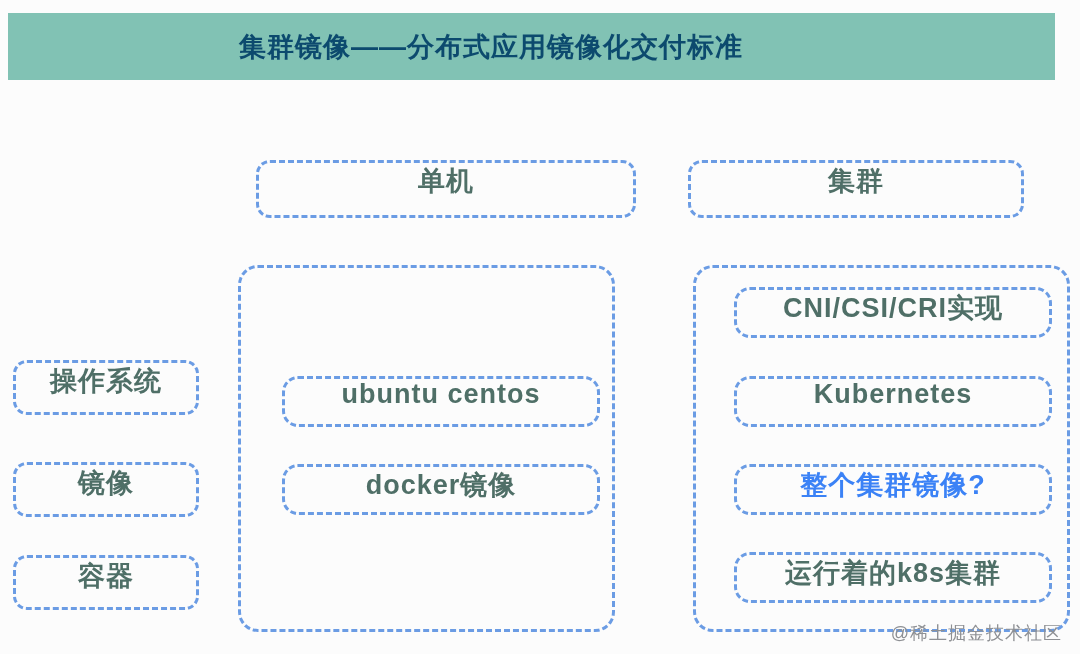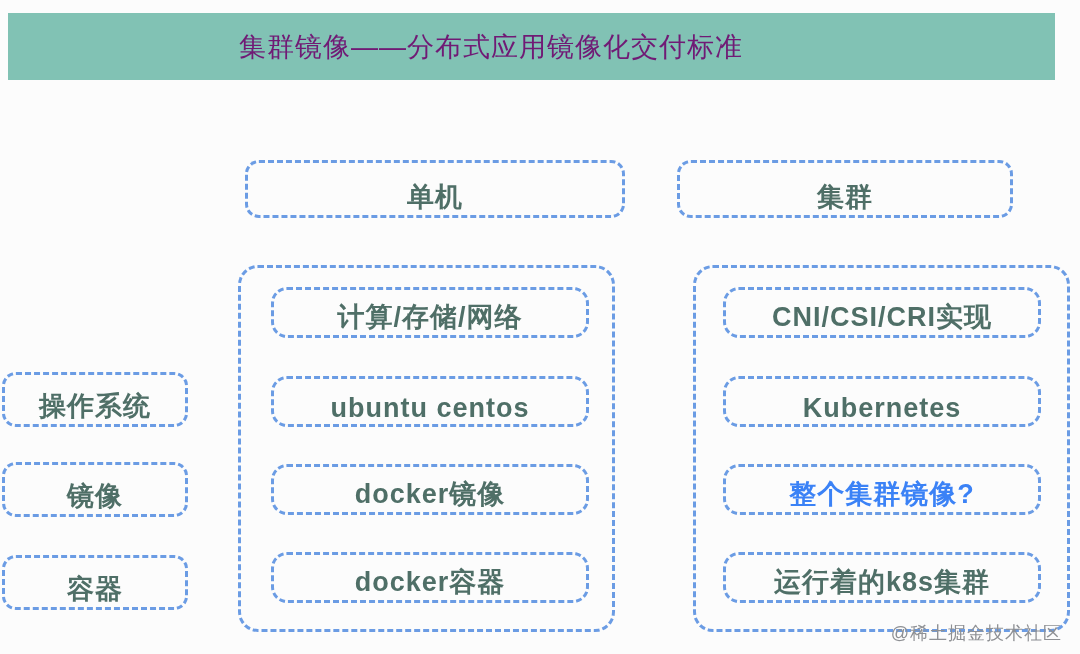--- a/index.html
+++ b/index.html
@@ -13,43 +13,44 @@
     background:#fcfcfc;
     overflow:hidden;
   }
   
   .banner{
     position:absolute;left:8px;top:13px;width:1047px;height:67px;
     background:#81c2b4;
     display:flex;align-items:center;justify-content:center;
   }
   .banner span{
-    color:#701a75;font-size:27px;font-weight:normal;letter-spacing:1px;
+    color:#0c4a6e;font-size:27px;font-weight:bold;letter-spacing:1px;
     transform:translateX(-55px);
     margin-left:29px;
   }
   
   .dash-box{
     position:absolute;
     border:3px dashed #6b9ce4;
     border-radius:14px;
-    display:flex;align-items:flex-end;justify-content:center;
+    display:flex;align-items:flex-start;justify-content:center;
     box-sizing:border-box;
     background:transparent;
+    margin-left:11px;
   }
   .dash-box span{
     color:#4f6f67;font-size:27px;font-weight:600;letter-spacing:1px;
   }
   
   .hdr-single{left:245px;top:160px;width:380px;height:58px;}
   .hdr-cluster{left:677px;top:160px;width:336px;height:58px;}
   
   .layer{left:2px;width:186px;height:55px;}
   .layer-0{top:280px;}
-  .layer-1{top:372px;}
+  .layer-1{top:360px;}
   .layer-2{top:462px;}
   .layer-3{top:555px;}
   
   .group{
     position:absolute;top:265px;width:377px;height:367px;
     border:3px dashed #6b9ce4;border-radius:20px;
     box-sizing:border-box;
   }
   .group-single{left:238px;}
   .group-cluster{left:693px;}
@@ -88,31 +89,25 @@
     <span>操作系统</span>
   </div>
   <div class="dash-box layer layer-2">
     <span>镜像</span>
   </div>
   <div class="dash-box layer layer-3">
     <span>容器</span>
   </div>
 
   <div class="group group-single">
-    <div class="dash-box inner inner-0">
-      <span>计算/存储/网络</span>
-    </div>
     <div class="dash-box inner inner-1">
       <span>ubuntu centos</span>
     </div>
     <div class="dash-box inner inner-2">
       <span>docker镜像</span>
-    </div>
-    <div class="dash-box inner inner-3">
-      <span>docker容器</span>
     </div>
   </div>
 
   <div class="group group-cluster">
     <div class="dash-box inner inner-0">
       <span>CNI/CSI/CRI实现</span>
     </div>
     <div class="dash-box inner inner-1">
       <span>Kubernetes</span>
     </div>

